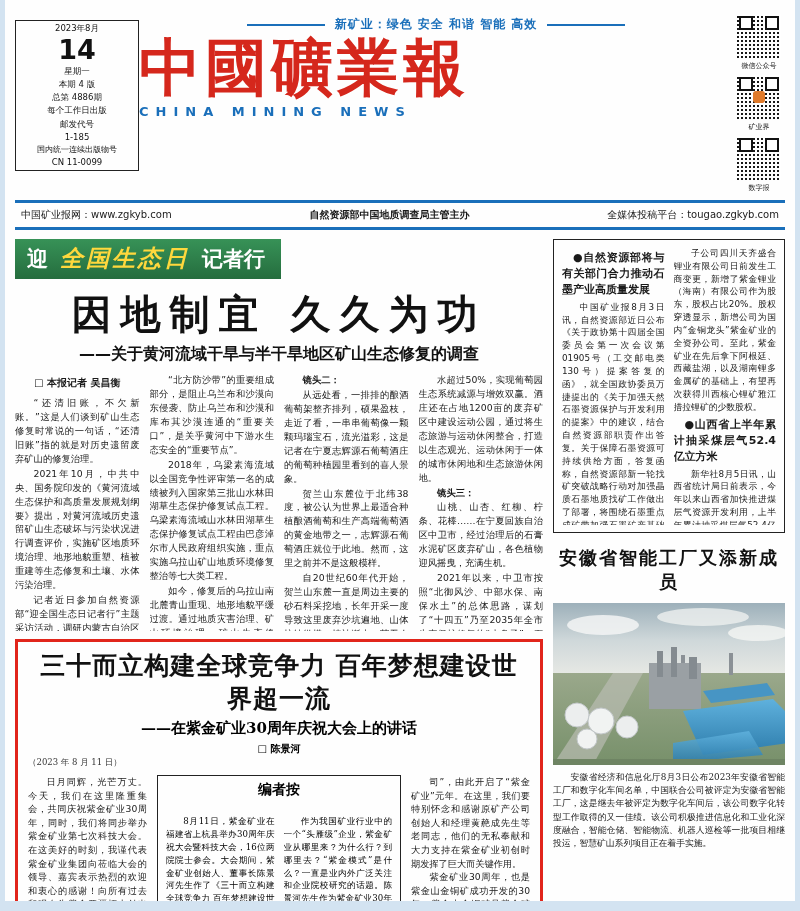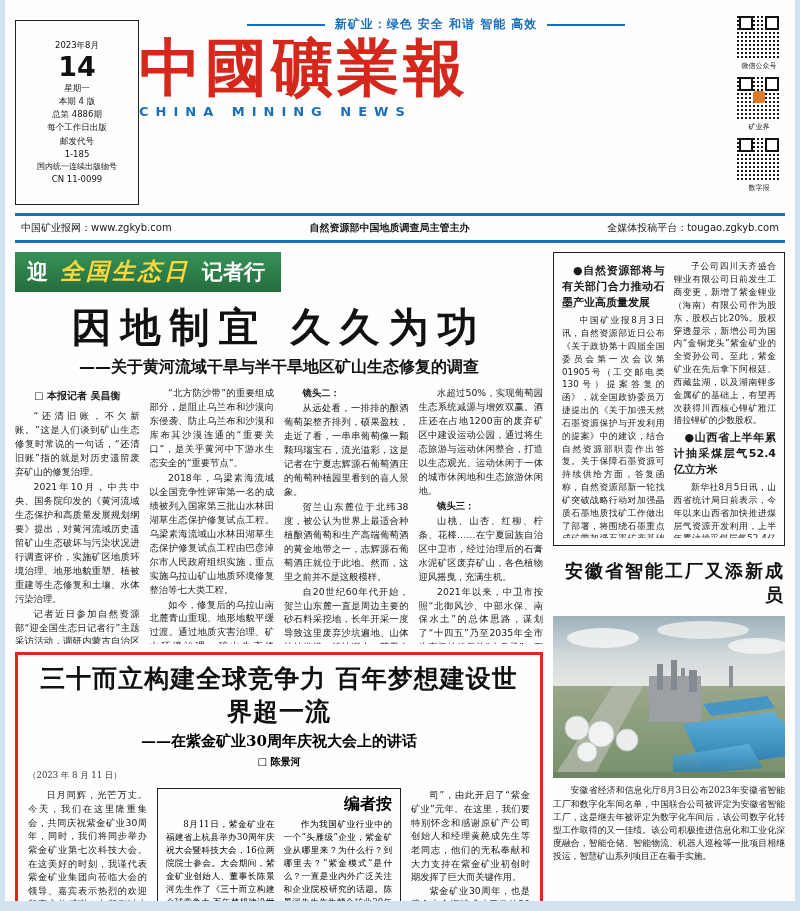--- a/index.html
+++ b/index.html
@@ -3,21 +3,21 @@
 <meta charset="utf-8">
 <style>
   html,body{margin:0;padding:0;width:800px;height:911px;overflow:hidden;
     font-family:"DejaVu Sans",sans-serif;background:#d3e3f1;}
   .page{position:absolute;top:0;left:5px;right:5px;bottom:10px;background:#fefefe;
     padding:8px 10px 0 10px;box-sizing:border-box;overflow:hidden;}
 
   
   .header{display:flex;align-items:flex-start;}
   .datebox{width:116px;border:1.5px solid #222;text-align:center;
-    padding:18px 3px;font-size:8.5px;line-height:1.55;color:#111;flex:none;margin-top:12px;}
+    padding:1px 3px;font-size:8.5px;line-height:1.55;color:#111;flex:none;margin-top:12px;}
   .datebox .day{font-size:27px;font-weight:bold;line-height:1.1;}
   .datebox .small{font-size:8px;}
   .head-center{flex:1;text-align:left;padding-top:4px;}
   .slogan-row{display:flex;align-items:center;justify-content:center;gap:10px;margin-top:4px;}
   .slogan-line{width:78px;height:2px;background:#1a6fba;}
   .slogan{color:#1a6fba;font-weight:bold;font-size:12px;letter-spacing:1px;}
   .mast-title{font-family:"DejaVu Serif",serif;font-weight:bold;color:#d5271c;
     font-size:62px;line-height:1.05;letter-spacing:4px;margin-top:2px;}
   .mast-en{color:#1a6fba;font-weight:bold;font-size:13px;letter-spacing:7px;margin-top:4px;}
   .qr-col{width:52px;flex:none;display:flex;flex-direction:column;align-items:center;gap:5px;margin-top:6px;}
@@ -58,34 +58,34 @@
   .speech-headline{font-family:"DejaVu Serif",serif;font-weight:900;font-size:25px;
     text-align:center;letter-spacing:1px;color:#111;}
   .speech-subhead{font-family:"DejaVu Serif",serif;font-weight:bold;font-size:15px;text-align:center;margin-top:4px;}
   .speech-author{font-size:10px;font-weight:bold;text-align:center;margin-top:4px;font-family:"DejaVu Serif",serif;}
   .speech-date{font-size:8.5px;text-align:left;color:#333;margin-top:1px;font-family:"DejaVu Serif",serif;}
   .speech-body{display:flex;gap:10px;margin-top:6px;height:206px;overflow:hidden;}
   .s-col{flex:1;font-size:9.2px;line-height:1.48;text-align:justify;color:#1a1a1a;overflow:hidden;}
   .s-col p{margin:0;text-indent:2em;}
   .s-mid{flex:2.05;display:flex;flex-direction:column;overflow:hidden;}
   .note-box{border:1.5px solid #222;padding:5px 8px 4px;height:128px;overflow:hidden;flex:none;}
-  .note-title{text-align:right;font-weight:bold;font-size:16px;font-family:"DejaVu Serif",serif;margin-bottom:3px;}
+  .note-title{text-align:center;font-weight:bold;font-size:14px;font-family:"DejaVu Serif",serif;margin-bottom:16px;}
   .note-cols{display:flex;gap:9px;}
   .note-col{flex:1;font-family:"DejaVu Serif",serif;font-size:8.6px;line-height:1.5;text-align:justify;overflow:hidden;}
   .note-col p{margin:0;text-indent:2em;}
 
   
   .briefs-box{border:1.5px solid #222;padding:7px 8px;display:flex;gap:9px;height:294px;overflow:hidden;box-sizing:border-box;}
   .brief-col{flex:1;font-size:8.8px;line-height:1.46;text-align:justify;color:#1a1a1a;overflow:hidden;}
   .brief-col p{margin:0;text-indent:2em;}
   .brief-title{font-weight:bold;font-size:11px;line-height:1.45;margin:3px 0 3px;text-indent:1em;text-align:justify;}
 
   
   .photo-headline{font-family:"DejaVu Serif",serif;font-weight:900;font-size:18px;
-    text-align:right;letter-spacing:2px;margin:13px 0 9px;color:#111;}
+    text-align:center;letter-spacing:2px;margin:13px 0 9px;color:#111;}
   .photo{height:162px;position:relative;overflow:hidden;background:#cdd6da;}
   .photo svg{display:block;}
   .photo-caption{font-family:"DejaVu Serif",serif;font-size:8.8px;line-height:1.5;
     text-align:justify;margin-top:6px;text-indent:2em;color:#1a1a1a;}
 </style>
 </head>
 <body>
 
 <div class="page">
 

